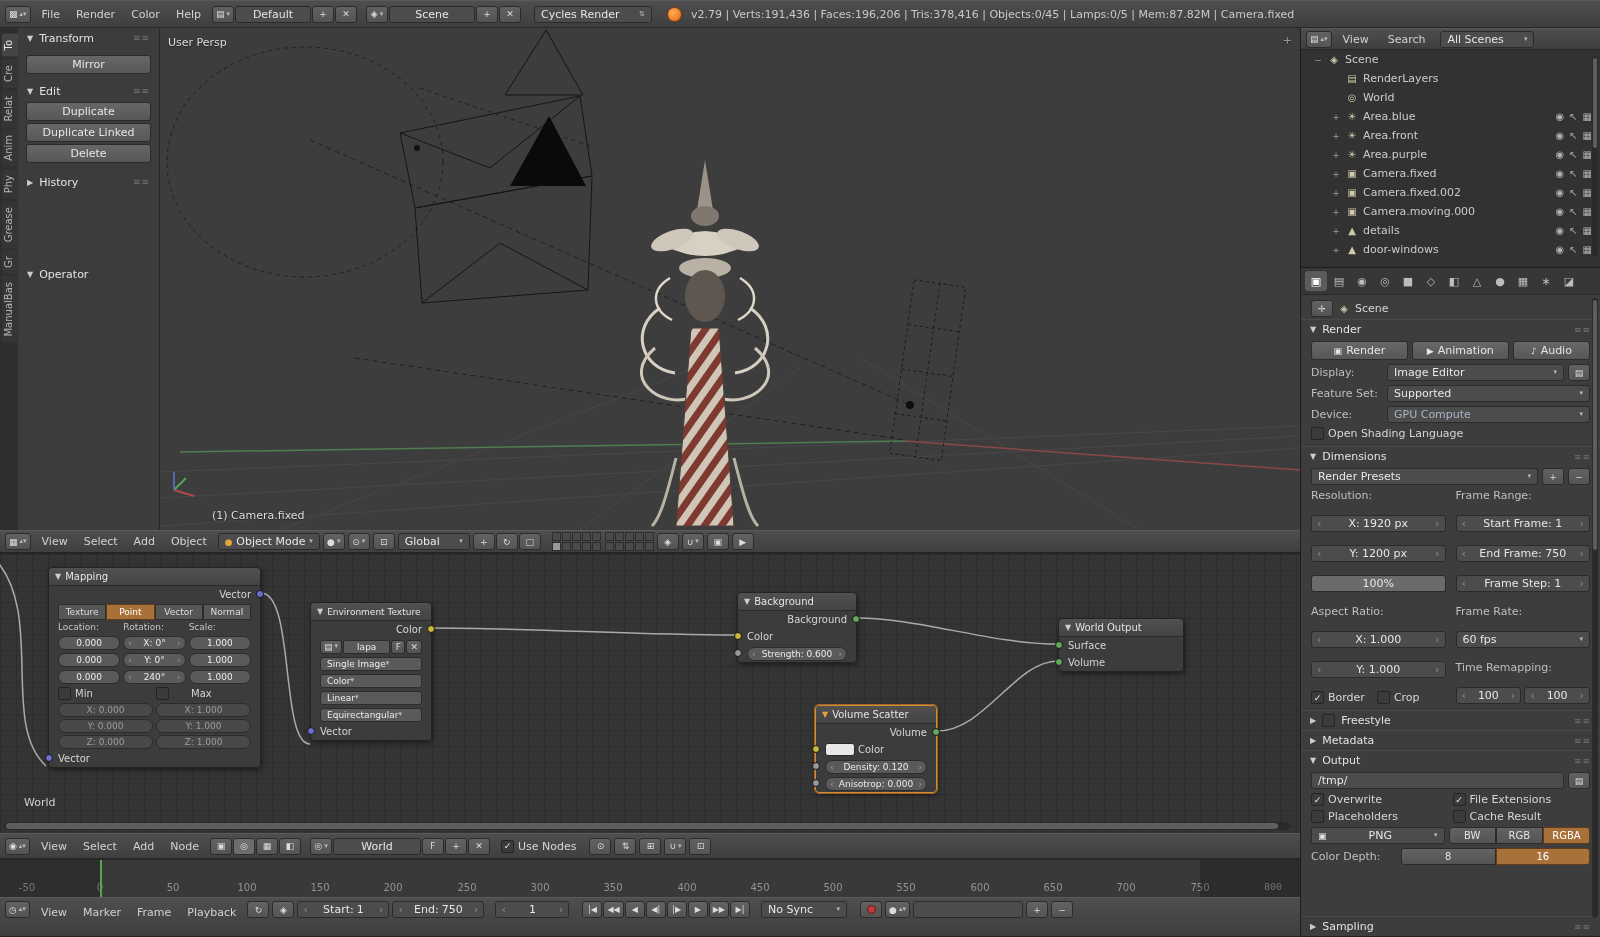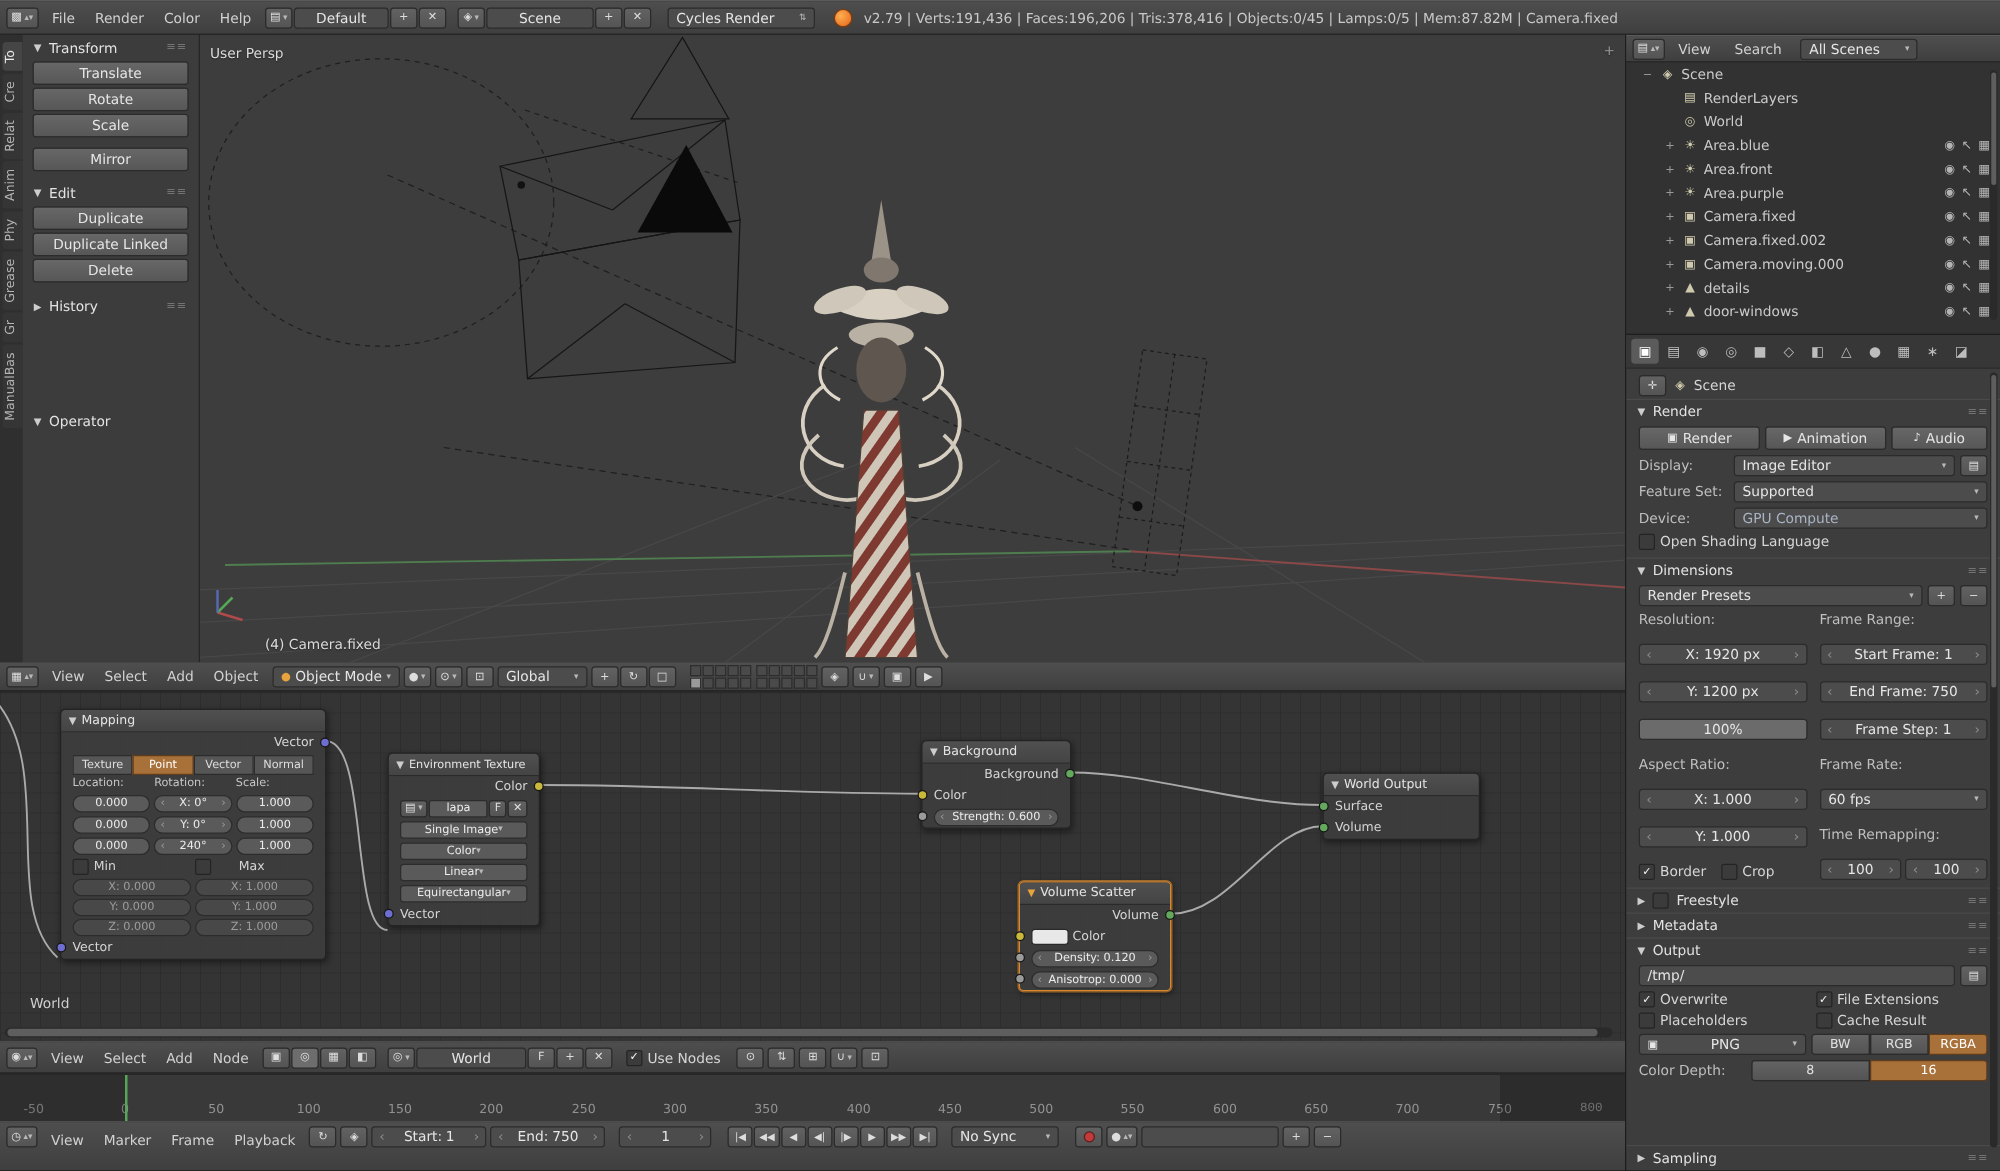--- a/index.html
+++ b/index.html
@@ -32,21 +32,21 @@
 #node-editor{background-color:#343434;background-image:linear-gradient(#2d2d2d 1px,transparent 1px),linear-gradient(90deg,#2d2d2d 1px,transparent 1px);background-size:16px 16px;overflow:hidden;border-top:1px solid #242424}
 .node{position:absolute;background:rgba(60,60,60,.96);border:1px solid #232323;border-radius:4px;font-size:10px;box-shadow:1px 2px 5px rgba(0,0,0,.45);z-index:2}
 .node.sel{border-color:#d8882f;box-shadow:0 0 0 1px rgba(216,136,47,.65),1px 2px 5px rgba(0,0,0,.45)}
 .nhead{height:18px;display:flex;align-items:center;gap:4px;padding:0 6px;background:linear-gradient(#505050,#444);border-bottom:1px solid #2a2a2a;border-radius:4px 4px 0 0;color:#e4e4e4;white-space:nowrap;overflow:hidden}
 .nrow{height:17px;display:flex;align-items:center;gap:3px;padding:0 9px;color:#d5d5d5;position:relative}
 .nrow.out{justify-content:flex-end}
 .nfld{background:#5a5a5a;border:1px solid #2c2c2c;border-radius:7px;height:14px;flex:1;display:flex;align-items:center;justify-content:center;font-size:9px;color:#ececec;position:relative;white-space:nowrap;overflow:hidden}
 .nfld.dim{color:#9d9d9d;background:#484848}
 .slide::before{content:"‹";position:absolute;left:4px;color:#c4c4c4;opacity:.6}
 .slide::after{content:"›";position:absolute;right:4px;color:#c4c4c4;opacity:.6}
-.ndd{justify-content:center;padding:0 6px;border-radius:3px}
+.ndd{justify-content:flex-start;padding:0 6px;border-radius:3px}
 .tbtn{flex:1;height:16px;font-size:9px;background:#565656;border:1px solid #2c2c2c;display:flex;align-items:center;justify-content:center;color:#ddd}
 .sock{position:absolute;width:8px;height:8px;border-radius:50%;border:1px solid #161616;z-index:3;top:4px}
 .sock.l{left:-4px}.sock.r{right:-4px}
 .sv{background:#6e6ed0}.sy{background:#c9b83a}.sg{background:#63a85c}.sd{background:#9a9a9a}
 .swatch{width:30px;height:13px;background:#e8e8e8;border:1px solid #2a2a2a;border-radius:3px}
 
 #tl-ruler{background:#393939;border-top:1px solid #272727;overflow:hidden}
 .tl-tick{position:absolute;bottom:4px;transform:translateX(-50%);font-size:10px;color:#929292}
 
 #right-col{border-left:1px solid #1d1d1d}
@@ -134,26 +134,20 @@
         <span class="vtab" data-active="false">Gr</span>
         <span class="vtab" data-active="false">ManualBas</span>
       </div>
   </div>
 
   <div id="toolshelf" class="abs" style="left:18px;top:28px;width:142px;height:502px">
     <div class="phead">
         <span class="tri">▼</span>
         <span>Transform</span>
         <span class="grip">≡≡</span>
-      </div>
-    <div style="display:flex;flex-direction:column">
-
-    <span class="btn">Translate</span>
-        <span class="btn">Rotate</span>
-        <span class="btn">Scale</span>
       </div>
     <span class="btn" style="margin:7px 8px 1px">Mirror</span>
     <div class="phead" style="margin-top:6px">
         <span class="tri">▼</span>
         <span>Edit</span>
         <span class="grip">≡≡</span>
       </div>
     <div style="display:flex;flex-direction:column">
 
     <span class="btn">Duplicate</span>
@@ -230,21 +224,21 @@
         <path d="M516,430 C506,470 500,490 492,498" stroke="#b9b1a3" stroke-width="3" fill="none"></path>
         <path d="M574,430 C584,470 590,490 598,498" stroke="#b9b1a3" stroke-width="3" fill="none"></path>
       </g>
       <g stroke-width="2">
         <line x1="14" y1="462" x2="34" y2="468" stroke="#b04a4a"></line>
         <line x1="14" y1="462" x2="26" y2="450" stroke="#56a856"></line>
         <line x1="14" y1="462" x2="14" y2="444" stroke="#5668b0"></line>
       </g>
     </svg>
     <span class="vp-label" style="left:8px;top:8px">User Persp</span>
-    <span class="vp-label" style="left:52px;bottom:8px">(4) Camera.fixed</span>
+    <span class="vp-label" style="left:52px;bottom:8px">(1) Camera.fixed</span>
     <span class="vp-label" style="right:8px;top:6px;color:#9a9a9a">+</span>
   </div>
 
   <div class="abs ehdr" style="left:0;top:530px;width:1300px;height:23px">
     <span class="ebtn">
         <span>▦</span>
         <span class="darr">▴▾</span>
       </span>
     <div class="hstack" style="height:100%">
         <span class="menu">View</span>

